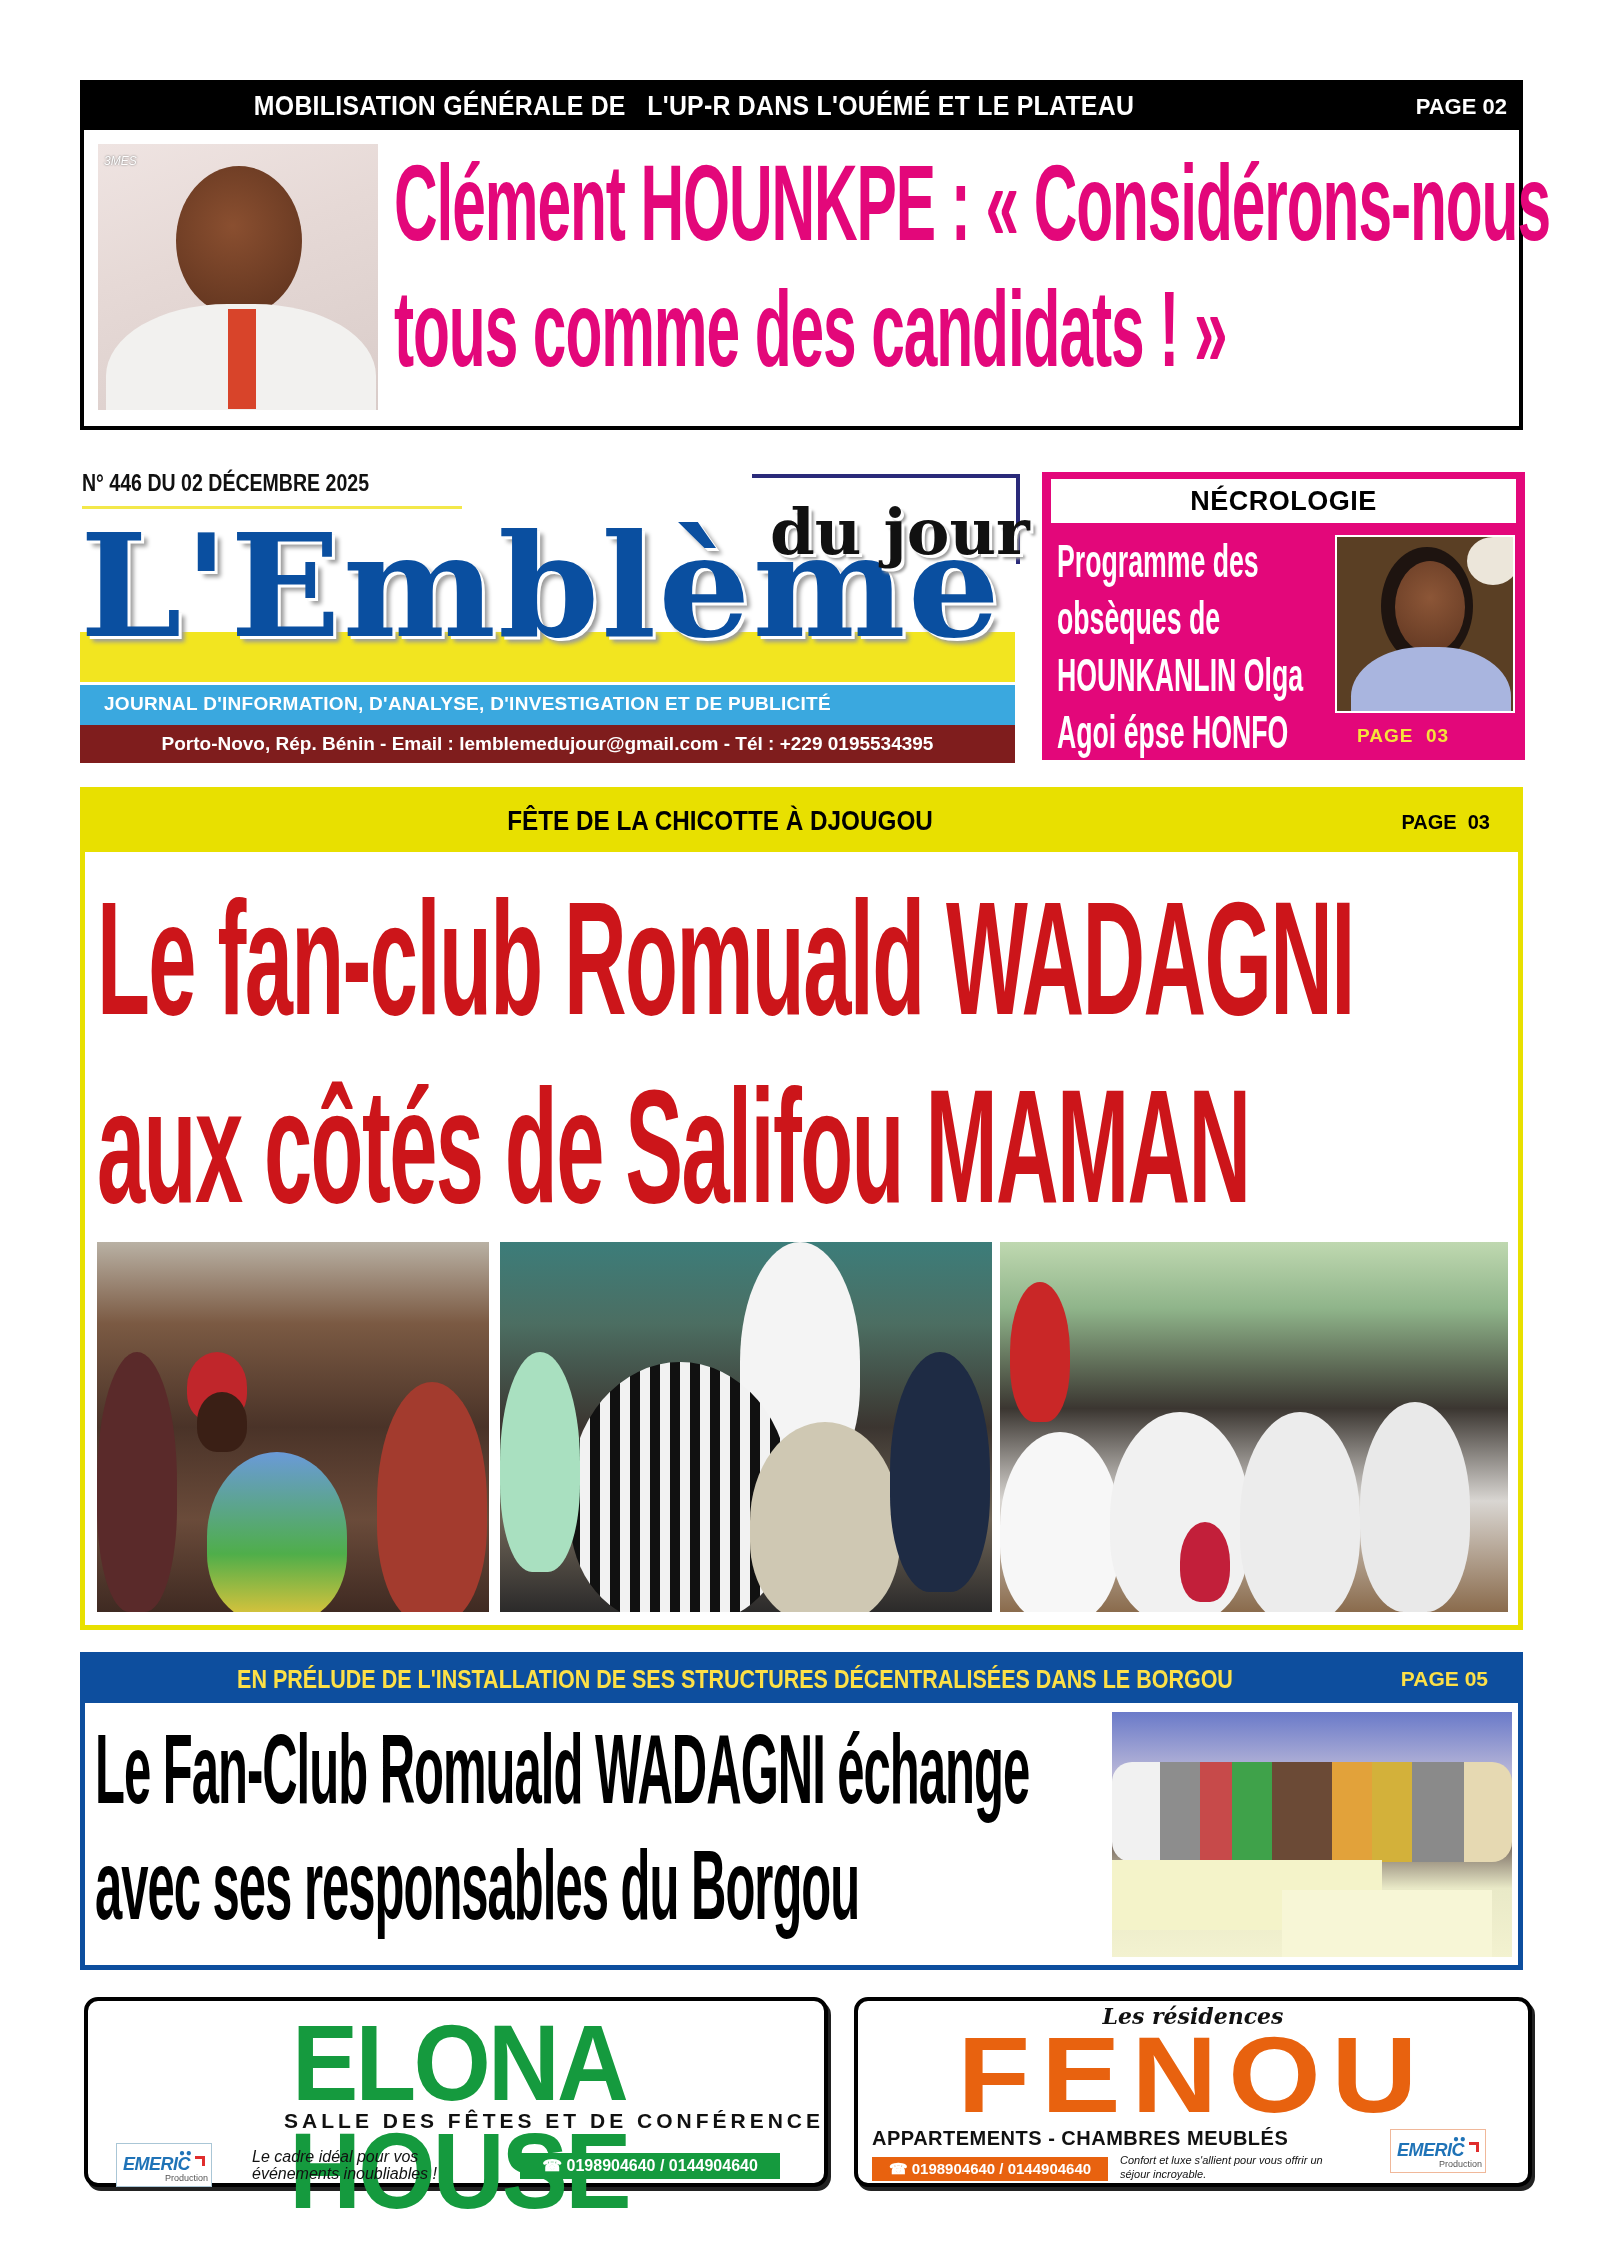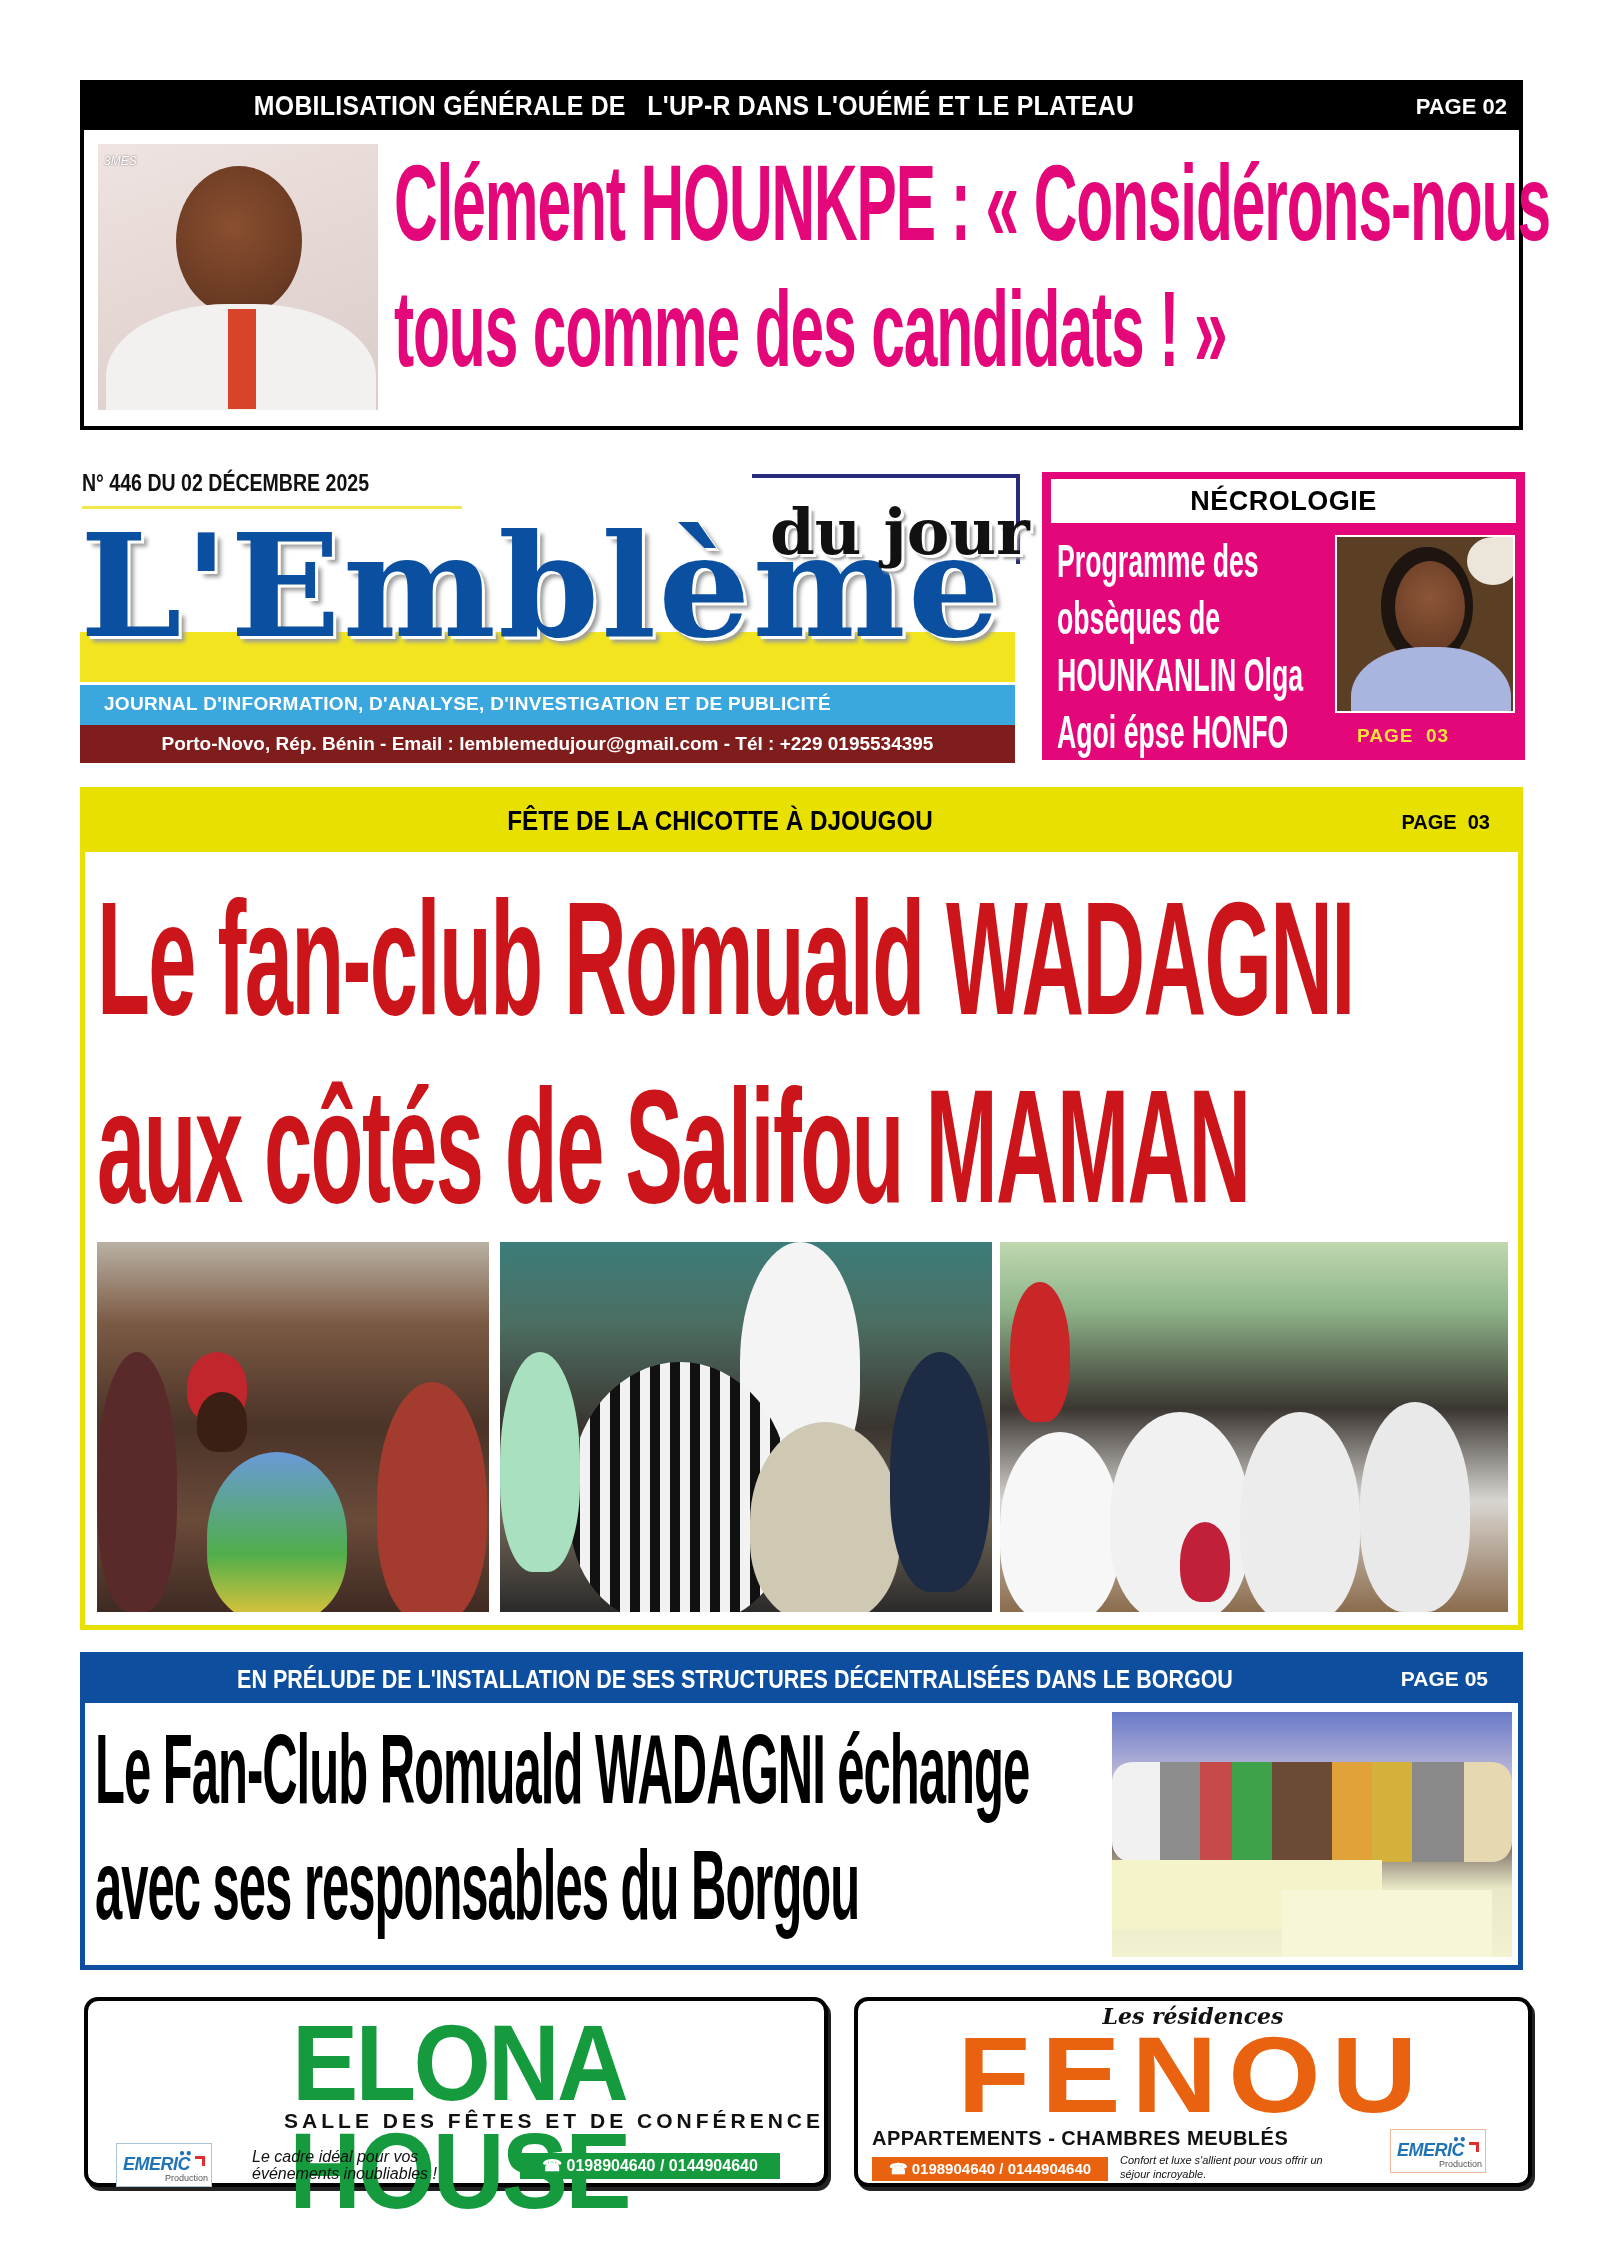--- a/index.html
+++ b/index.html
@@ -42,21 +42,21 @@
   #main-kicker { left: 0; top: 14px; width: 1270px; text-align: center; font-size: 27px; font-weight: 900; color: #000; transform: scaleX(0.9); transform-origin: center; }
   #main-page { right: 28px; top: 19px; font-size: 20px; font-weight: 900; color: #000; }
   #main-headline { left: 12px; top: 72px; width: 2500px; color: #cc151a; font-size: 162px; line-height: 188px; font-weight: 900; letter-spacing: -3px; transform: scaleX(0.535); transform-origin: left top; white-space: nowrap; }
   .main-photo { top: 450px; height: 370px; overflow: hidden; }
   #main-photo-1 { left: 12px; width: 392px; background: linear-gradient(180deg, #b9b1a4 0%, #7b5a43 22%, #4a3328 50%, #6a4b3a 75%, #3f2a22 100%); }
   #main-photo-2 { left: 415px; width: 492px; background: linear-gradient(180deg, #3c7d7a 0%, #4c6e62 22%, #3b3530 50%, #6e6456 75%, #2b2a2a 100%); }
   #main-photo-3 { left: 915px; width: 508px; background: linear-gradient(180deg, #bfd8b0 0%, #8fb48a 18%, #3b3631 45%, #d9d6d2 70%, #8a6b4c 100%); }
 
   
   #second-box { left: 80px; top: 1652px; width: 1443px; height: 318px; border: 5px solid #0d4e9e; background: #fff; }
-  #second-bar { left: 0; top: 0; width: 100%; height: 46px; background: #0d4e9e; color: #ffffff; }
+  #second-bar { left: 0; top: 0; width: 100%; height: 46px; background: #0d4e9e; color: #fde047; }
   #second-kicker { left: 0; top: 8px; width: 1300px; text-align: center; font-size: 25px; font-weight: 900; transform: scaleX(0.86); transform-origin: center; }
   #second-page { right: 30px; top: 10px; font-size: 21px; font-weight: 900; }
   #second-headline { left: 10px; top: 54px; width: 2000px; color: #000; font-size: 98px; line-height: 116px; font-weight: 900; letter-spacing: -2px; transform: scaleX(0.5); transform-origin: left top; white-space: nowrap; }
   #second-photo { left: 1027px; top: 55px; width: 400px; height: 245px; background: linear-gradient(180deg, #6a7ac9 0%, #b9b7d8 25%, #5d4b48 50%, #e9e9c7 72%, #f3f2d0 100%); overflow: hidden; }
 
   
   .ad { top: 1997px; height: 190px; border: 4px solid #000; border-radius: 14px; background: #fff; box-shadow: 3px 4px 0 #222; }
   #ad-elona { left: 84px; width: 744px; }
   #ad-fenou { left: 854px; width: 678px; }
   #elona-title { left: 16px; top: 8px; width: 710px; text-align: center; font-size: 108px; font-weight: 900; color: #159a3e; letter-spacing: -3px; line-height: 1; transform: scaleX(0.92); transform-origin: center top; word-spacing: 40px; }

